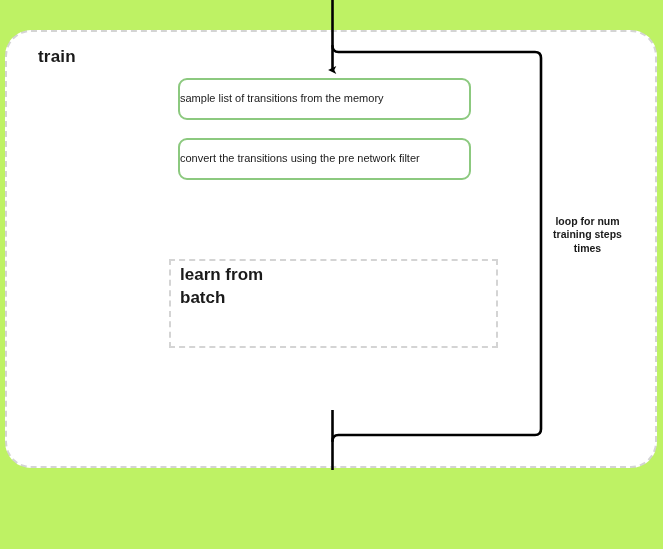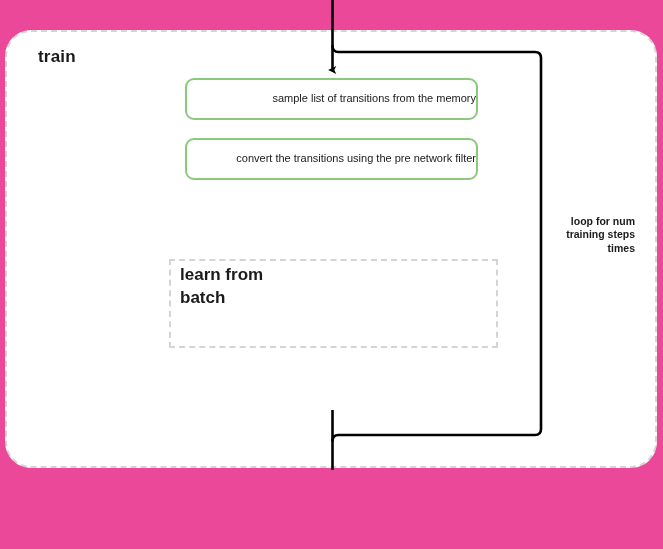--- a/index.html
+++ b/index.html
@@ -13,21 +13,21 @@
     position: relative;
     overflow: hidden;
     font-family: "Liberation Sans", sans-serif;
   }
 
   #canvas {
     position: absolute;
     left: 0; top: 0;
     width: 663px;
     height: 549px;
-    background: #ec4899;
+    background: #bef264;
   }
 
   
   .train-container {
     position: absolute;
     left: 5px;
     top: 30px;
     width: 652px;
     height: 438px;
     box-sizing: border-box;
@@ -43,30 +43,30 @@
     font-size: 17px;
     font-weight: bold;
     color: #1a1a1a;
     letter-spacing: 0.2px;
     white-space: nowrap;
   }
 
   
   .step-box {
     position: absolute;
-    left: 185px;
+    left: 178px;
     width: 293px;
     height: 42px;
     box-sizing: border-box;
     background: #ffffff;
     border: 2.5px solid #8cc97f;
     border-radius: 9px;
     display: flex;
     align-items: center;
-    justify-content: flex-end;
+    justify-content: flex-start;
   }
   .step-box-label {
     font-size: 11px;
     color: #1a1a1a;
     text-align: center;
     line-height: 1.2;
   }
 
   .step-1 { top: 78px; }
   .step-2 { top: 138px; }
@@ -99,21 +99,21 @@
   
   .loop-label {
     position: absolute;
     left: 540px;
     top: 215px;
     width: 95px;
     font-size: 10.5px;
     font-weight: bold;
     line-height: 1.28;
     color: #1a1a1a;
-    text-align: right;
+    text-align: center;
   }
 
   
   .edges {
     position: absolute;
     left: 0; top: 0;
     width: 663px;
     height: 549px;
     pointer-events: none;
   }

